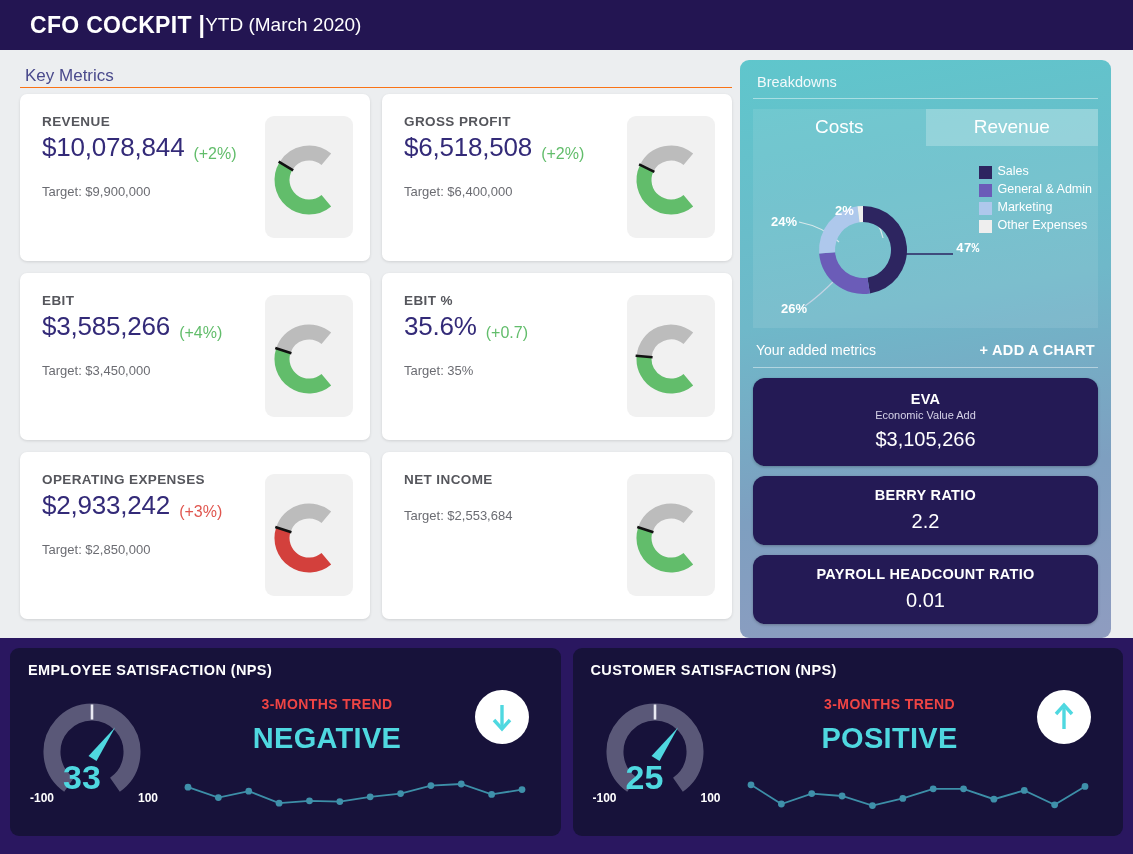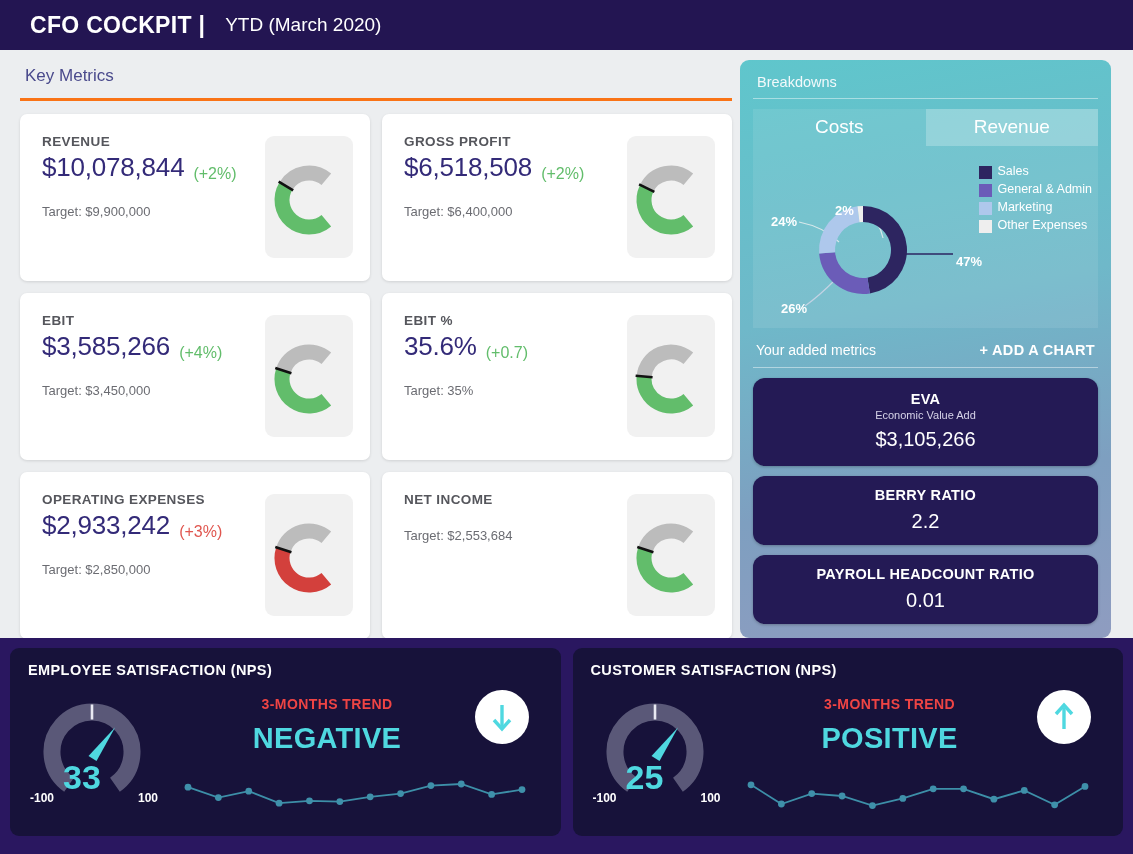--- a/index.html
+++ b/index.html
@@ -15,38 +15,38 @@
   .header {
     height: 50px; background: #231552;
     display: flex; align-items: center;
     padding-left: 30px;
     color: #ffffff;
   }
   .header .title-bold {
     font-size: 23px; font-weight: bold; letter-spacing: .3px;
   }
   .header .title-sub {
-    font-size: 19px; font-weight: normal; margin-left: 20px;
+    font-size: 19px; font-weight: normal; margin-left: 0;
   }
 
   
   .body-wrap {
     position: relative;
     height: 588px;
     background: #eceef0;
     display: flex;
     padding: 10px 20px 0 20px;
   }
 
   
   .left-col { width: 712px; }
   .section-label {
-    font-size: 17px; color: #4a4a8c; padding: 6px 5px 12px 5px;
-    border-bottom: 3px solid #f97316;
-    margin-bottom: 13px;
+    font-size: 17px; color: #4a4a8c; padding: 6px 5px 1px 5px;
+    border-bottom: 1px solid #f97316;
+    margin-bottom: 6px;
   }
   .kpi-grid {
     display: grid;
     grid-template-columns: 1fr 1fr;
     grid-template-rows: 167px 167px 167px;
     gap: 12px;
   }
   .kpi-card {
     background: #ffffff; border-radius: 7px;
     box-shadow: 0 1px 3px rgba(0,0,0,.12);
@@ -282,21 +282,21 @@
           <g id="donut-slices" transform="translate(110,104)">
               <path d="M2.6942229581241772e-15,-44 A44,44 0 0 1 6.952061422827401,43.44731110176135 L4.424039087253801,27.648288882939042 A28,28 0 0 0 1.7145055188062944e-15,-28 Z" fill="#2d2560"></path>
               <path d="M6.952061422827401,43.44731110176135 A44,44 0 0 1 -43.86161014188546,3.4869981016987035 L-27.911933726654382,2.218998791990084 A28,28 0 0 0 4.424039087253801,27.648288882939042 Z" fill="#6b5cb8"></path>
               <path d="M-43.86161014188546,3.4869981016987035 A44,44 0 0 1 -5.570067957244955,-43.646011764555 L-3.5445887000649714,-27.77473475926227 A28,28 0 0 0 -27.911933726654382,2.218998791990084 Z" fill="#aec8ec"></path>
               <path d="M-5.570067957244955,-43.646011764555 A44,44 0 0 1 -8.082668874372531e-15,-44 L-5.143516556418883e-15,-28 A28,28 0 0 0 -3.5445887000649714,-27.77473475926227 Z" fill="#eeeeee"></path>
             </g>
         </svg>
         <div class="pct-label" style="left:82px; top:57px;">2%</div>
         <div class="pct-label" style="left:18px; top:68px;">24%</div>
         <div class="pct-label" style="left:28px; top:155px;">26%</div>
-        <div class="pct-label" style="left:203px; top:108px;">47%</div>
+        <div class="pct-label" style="left:203px; top:95px;font-family:Liberation Mono, monospace;">47%</div>
 
         <div class="legend" id="donut-legend">
             <div class="sw" style="background: rgb(45, 37, 96);"></div>
             <div class="lg-text">Sales</div>
             <div class="sw" style="background: rgb(107, 92, 184);"></div>
             <div class="lg-text">General &amp; Admin</div>
             <div class="sw" style="background: rgb(174, 200, 236);"></div>
             <div class="lg-text">Marketing</div>
             <div class="sw" style="background: rgb(238, 238, 238);"></div>
             <div class="lg-text">Other Expenses</div>

